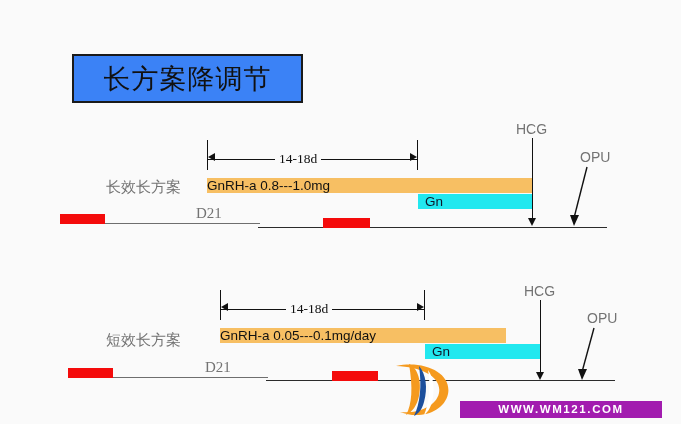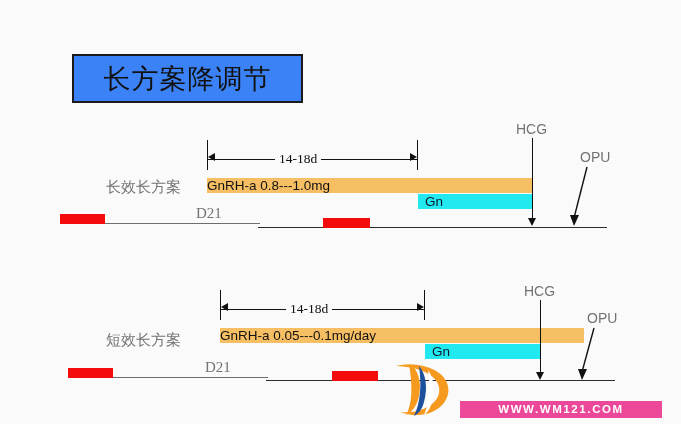--- a/index.html
+++ b/index.html
@@ -106,21 +106,21 @@
   .wm { position:absolute; left:392px; top:358px; width:288px; height:64px; }
   .wm-logo { position:absolute; left:0; top:2px; width:62px; height:58px; }
   .wm-cn {
     position:absolute; left:64px; top:-2px;
     font-family:"DejaVu Sans", sans-serif;
     font-size:40px; font-weight:bold; color:#3b3b3b;
     letter-spacing:-1px; line-height:1.05; white-space:nowrap;
   }
   .wm-url {
     position:absolute; left:68px; top:43px; width:202px; height:17px;
-    background:#ec4899;
+    background:#a21caf;
   }
   .wm-url span {
     display:block; text-align:center;
     font-family:"Liberation Sans", sans-serif;
     font-size:11.5px; font-weight:bold; color:#fff;
     letter-spacing:1.6px; line-height:17px; white-space:nowrap;
   }
 </style>
 </head>
 <body>
@@ -177,21 +177,21 @@
 
     <div class="measure" style="left:220px; top:299px; width:205px;">
       <div class="tick" style="left:0px;"></div>
       <div class="tick" style="left:204px;"></div>
       <div class="mline" style="left:0px; width:205px;"></div>
       <div class="head left" style="left:1px;"></div>
       <div class="head right" style="left:197px;"></div>
       <div class="mlabel" style="left:66px;">14-18d</div>
     </div>
 
-    <div class="orangebar" style="left:220px; top:328px; width:364px;">
+    <div class="orangebar" style="left:220px; top:328px; width:286px;">
       <span class="lbl">GnRH-a 0.05---0.1mg/day</span>
     </div>
 
     <div class="cyanbar" style="left:425px; top:344px; width:115px;">
       <span class="lbl">Gn</span>
     </div>
 
     <div class="baseline gray" style="left:68px; top:377px; width:200px;"></div>
     <div class="baseline" style="left:266px; top:380px; width:349px;"></div>
 

